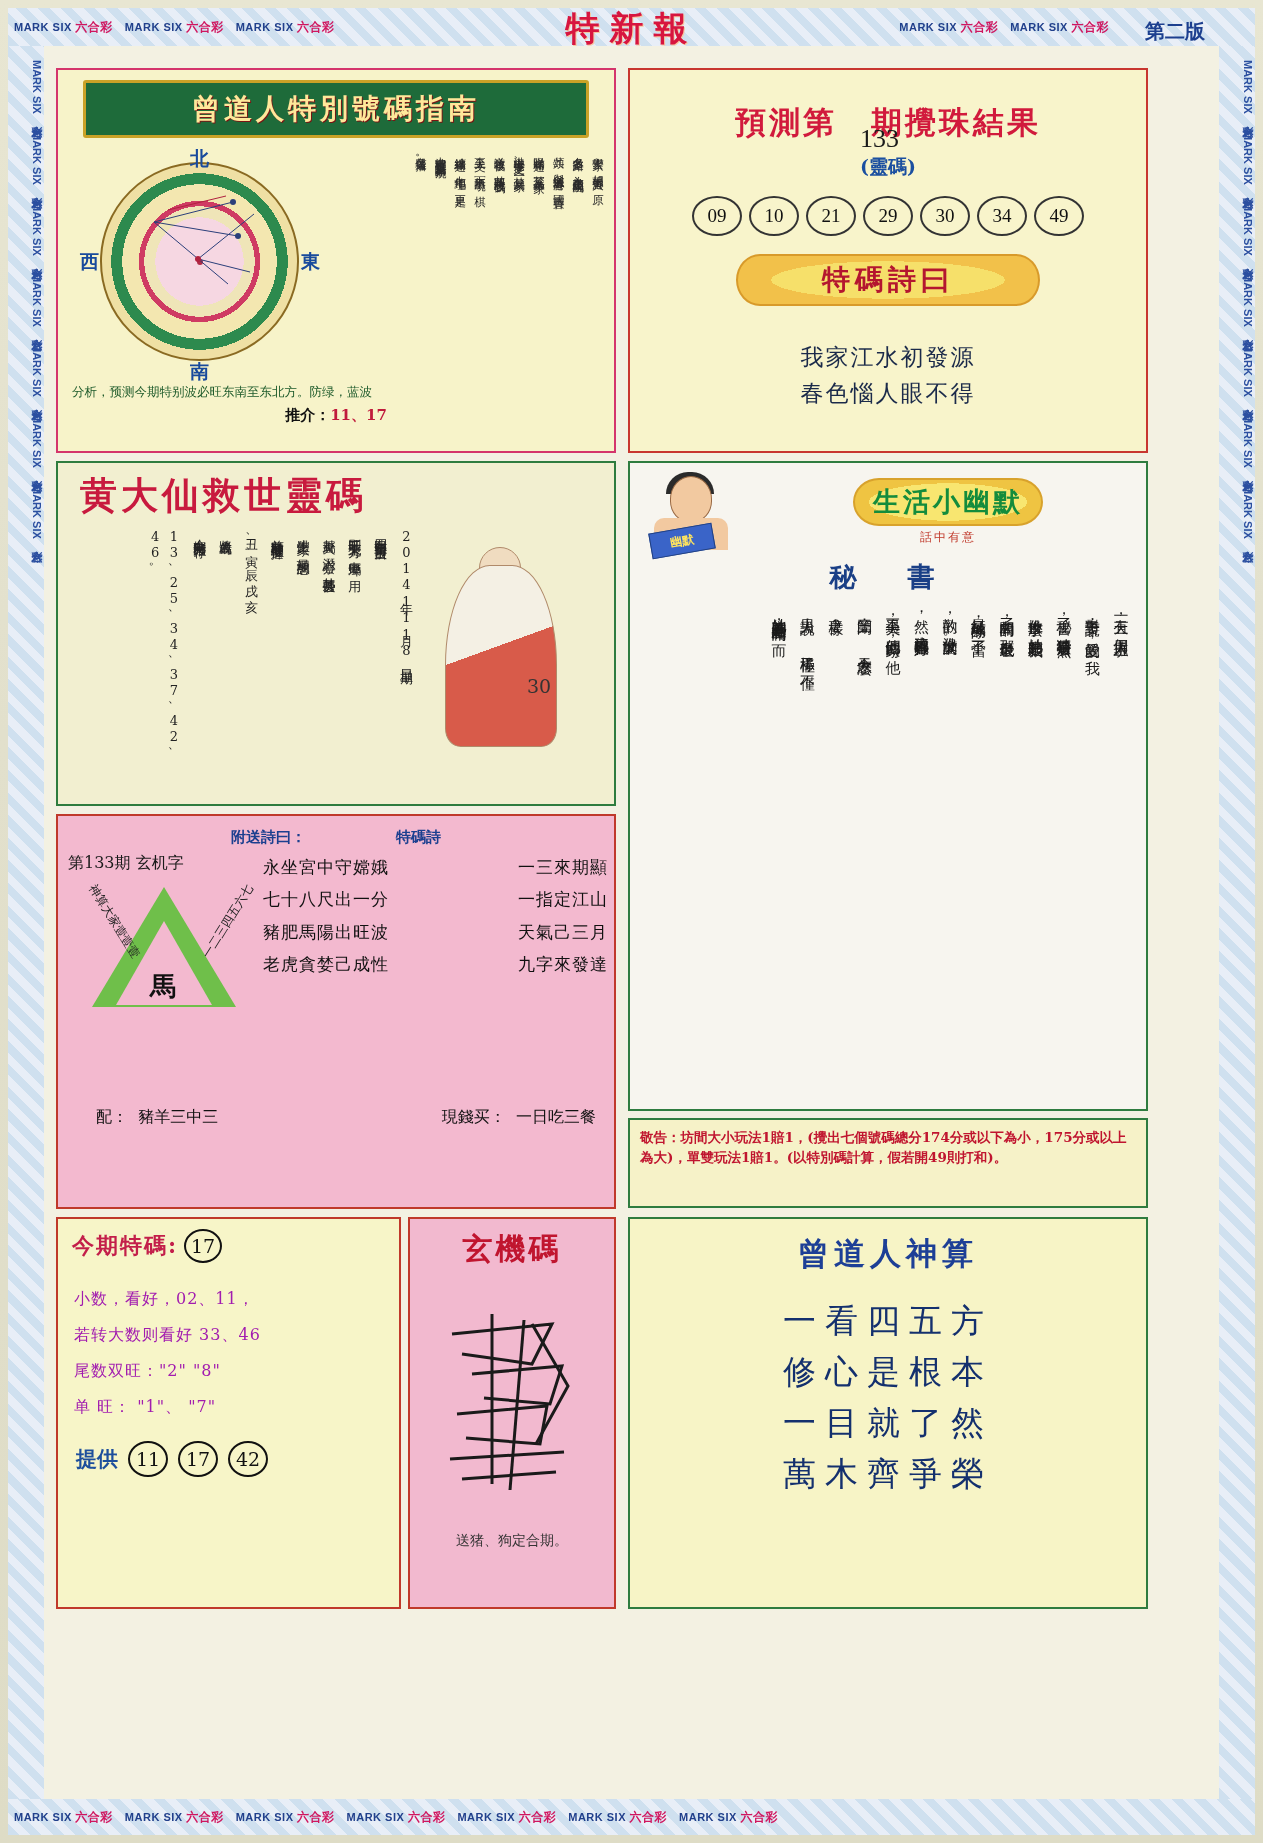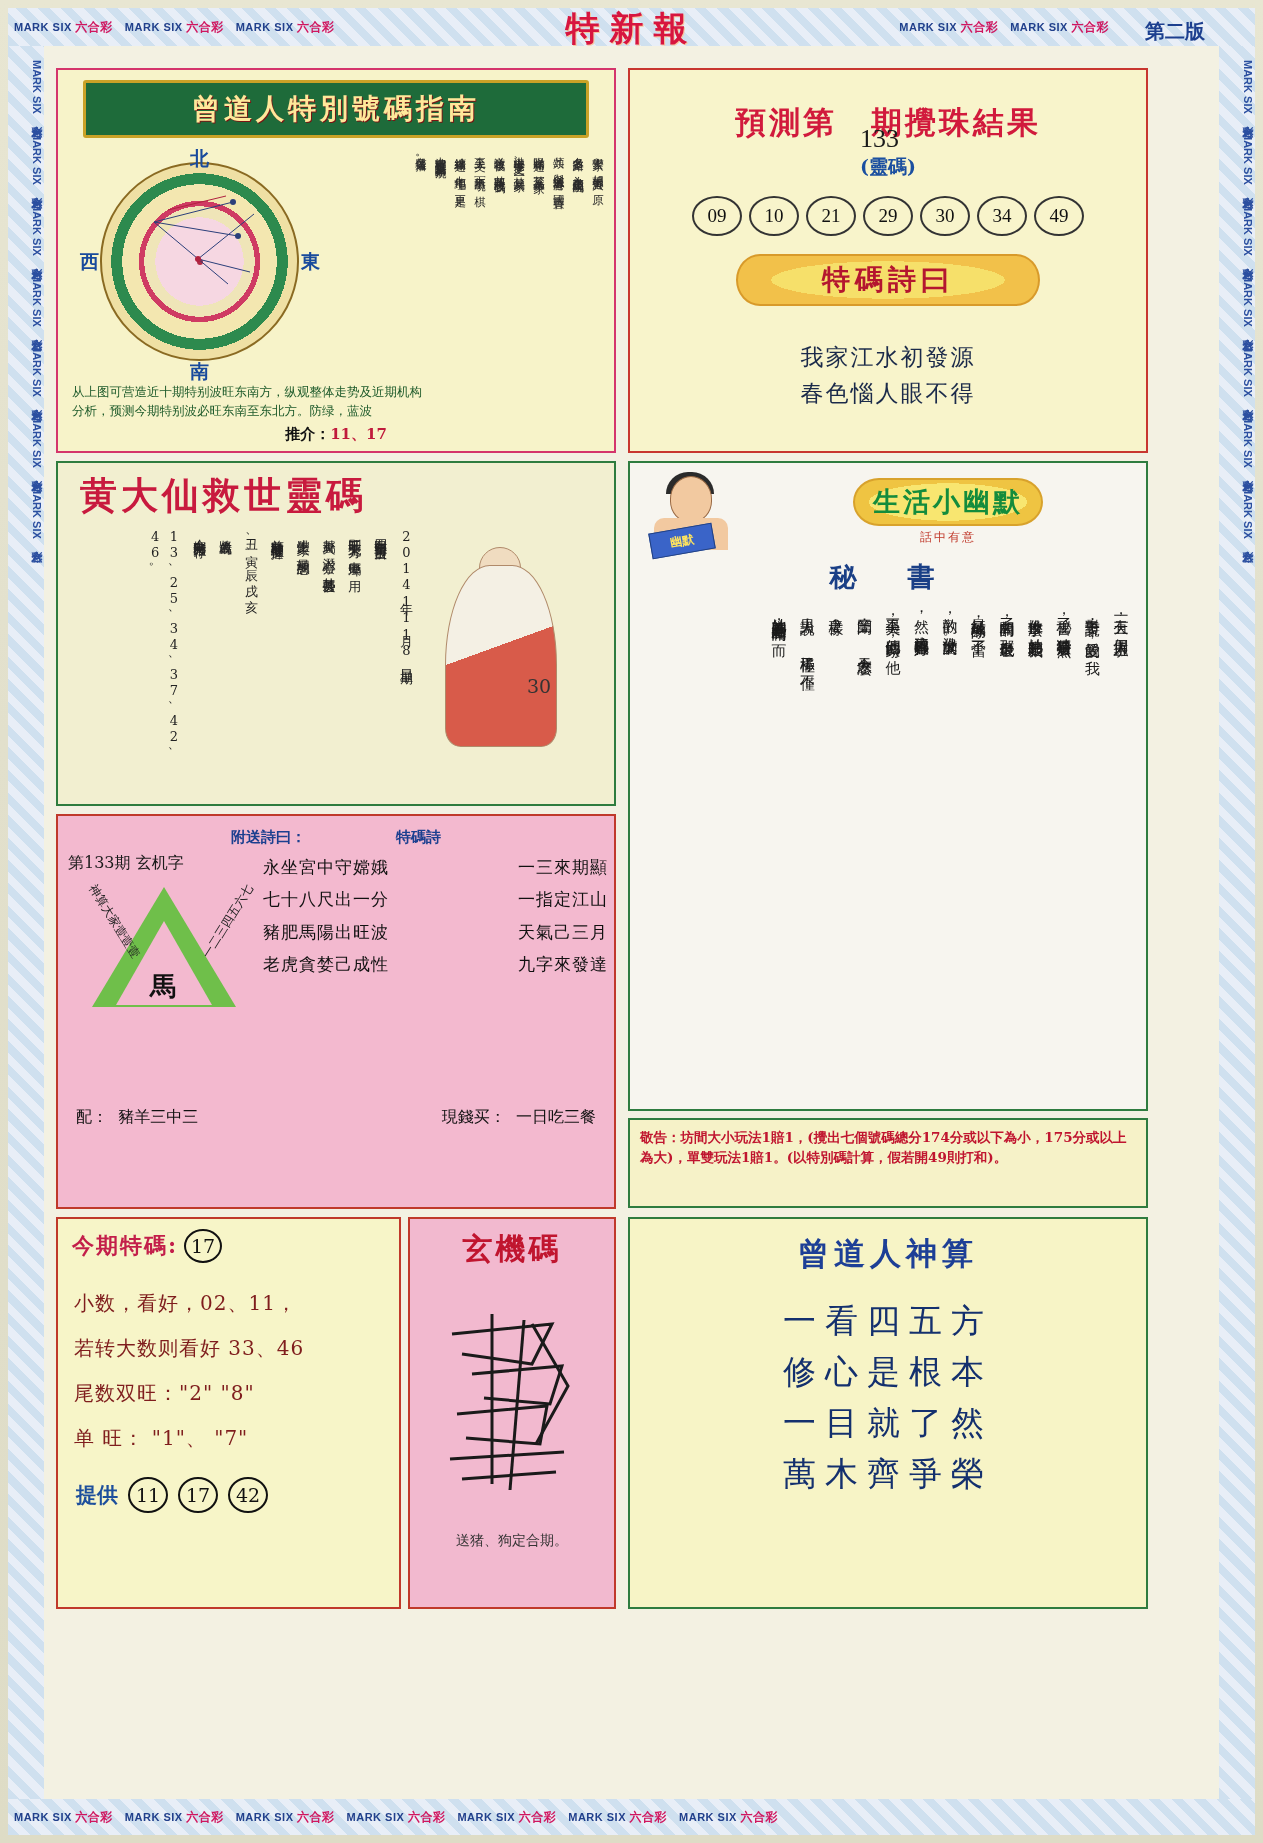--- a/index.html
+++ b/index.html
@@ -188,31 +188,31 @@
   .tri-in{
     position:absolute;left:58px;top:70px;width:0;height:0;
     border-left:48px solid transparent;border-right:48px solid transparent;
     border-bottom:84px solid #f3b9cf;
   }
   .tri-word{position:absolute;left:92px;top:118px;font-size:26px;font-weight:bold;color:#111;}
   .tri-side1{position:absolute;left:14px;top:62px;font-size:12px;color:#222;transform:rotate(58deg);white-space:nowrap;}
   .tri-side2{position:absolute;left:128px;top:62px;font-size:12px;color:#222;transform:rotate(-58deg);white-space:nowrap;}
   .div-right{flex:1;padding-right:6px;}
   .verse-row{display:flex;justify-content:space-between;font-size:17px;color:#111;line-height:1.9;letter-spacing:1px;}
-  .div-foot{display:flex;justify-content:space-between;padding:6px 18px 0;font-size:16px;color:#111;}
+  .div-foot{display:flex;justify-content:space-between;padding:6px 18px 0;font-size:16px;color:#111;margin-left:20px;}
   
   #b-today{left:6px;top:1159px;width:345px;height:392px;border:2px solid #c0392b;background:#f7f5c8;}
   .today-head{display:flex;align-items:center;gap:6px;padding:10px 0 0 14px;}
   .today-head .lbl{font-size:22px;font-weight:bold;color:#c31f4a;letter-spacing:2px;}
   .today-head .circ{
     width:34px;height:30px;border:2px solid #111;border-radius:50%;
     display:flex;align-items:center;justify-content:center;font-size:19px;color:#111;
   }
   .today-lines{padding:18px 16px 0;}
-  .today-lines div{font-size:20px;color:#7f1d1d;line-height:2.25;letter-spacing:1px;}
+  .today-lines div{font-size:16px;color:#a21caf;line-height:2.25;letter-spacing:1px;}
   .today-provide{display:flex;align-items:center;gap:10px;padding:16px 0 0 18px;}
   .today-provide .lbl{font-size:21px;font-weight:bold;color:#1d4f9c;}
   .today-provide .circ{
     width:36px;height:32px;border:2px solid #111;border-radius:50%;
     display:flex;align-items:center;justify-content:center;font-size:19px;color:#111;
   }
   
   #b-myst{left:358px;top:1159px;width:208px;height:392px;border:2px solid #c0392b;background:#f2b9cf;}
   .myst-title{text-align:center;font-size:30px;font-weight:bold;color:#c0152f;letter-spacing:3px;margin-top:10px;}
   .glyph{position:relative;height:240px;margin-top:14px;}
@@ -306,21 +306,20 @@
           <div class="vcol">眼睇精通,其父為上年一家</div>
           <div class="vcol">港中學進修之文、其父易一家</div>
           <div class="vcol">道致收後,其即將玩改號碼</div>
           <div class="vcol">上至天文,下無所不曉,棋</div>
           <div class="vcol">纏線精通,七年地理,更是</div>
           <div class="vcol">中準確程度更是家喻戶曉,</div>
           <div class="vcol">名聲遠播。</div>
         </div>
       </div>
       <div class="guide-foot">
-        <div>从上图可营造近十期特别波旺东南方，纵观整体走势及近期机构</div>
         <div>分析，预测今期特别波必旺东南至东北方。防绿，蓝波</div>
       </div>
       <div class="guide-rec">
         <span>推介：</span><b>11、17</b>
       </div>
     </div>
 
     <div class="box cn" id="b-pred">
       <div class="pred-title">
         <div class="t1">預測第　期攪珠結果</div>

